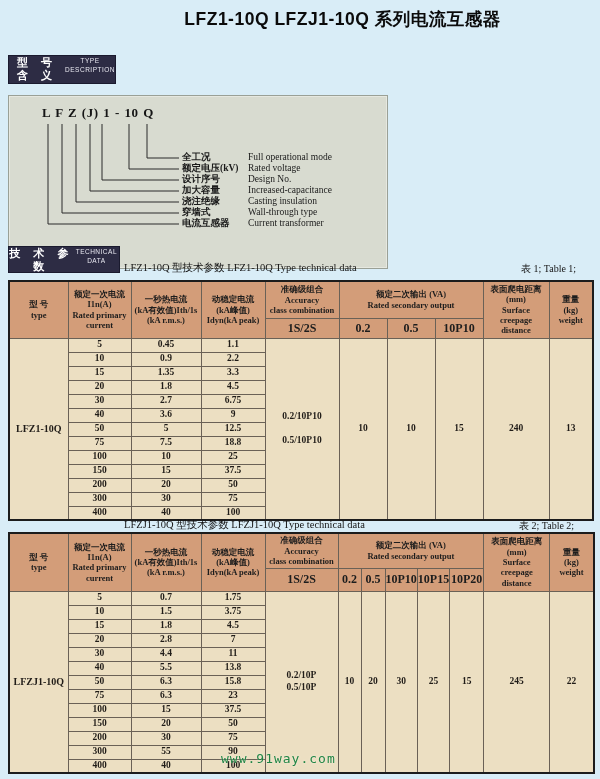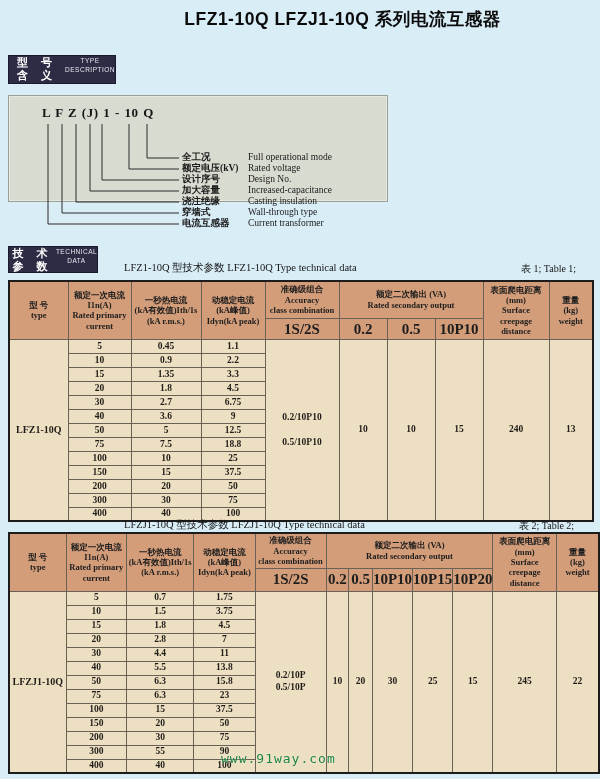--- a/index.html
+++ b/index.html
@@ -16,24 +16,24 @@
            font-size:11.5px; font-weight:bold; color:#111; }
 
   
   .badge { position:absolute; background:#2d2c44; color:#fff; text-align:center;
            display:flex; flex-direction:row; justify-content:center;
            font-family:"Liberation Sans","DejaVu Sans",sans-serif;
            border:1px solid #1a1a2e; }
   .badge-cn { font-size:11px; font-weight:bold; letter-spacing:5px; line-height:13px; }
   .badge-en { font-size:6.5px; letter-spacing:0.5px; line-height:9px; color:#e8e8f0; }
   .badge1 { left:8px; top:55px; width:108px; height:29px; }
-  .badge2 { left:8px; top:246px; width:90px; height:27px; }
-
-  
-  .diagram { position:absolute; left:8px; top:95px; width:380px; height:107px;
+  .badge2 { left:8px; top:246px; width:112px; height:27px; }
+
+  
+  .diagram { position:absolute; left:8px; top:95px; width:380px; height:174px;
              background:#d8dbd0; border:1px solid #9aa096; box-shadow:inset 0 0 0 1px #e6e8e0; }
   .diagram svg { position:absolute; left:0; top:0; }
   .model-code { position:absolute; left:33px; top:9px; font-size:13px; font-weight:bold;
                 color:#151515; letter-spacing:0.5px; word-spacing:1px; }
   .legend { position:absolute; left:173px; top:56px; }
   .legend-row { display:flex; height:11px; line-height:11px; font-size:9.5px; color:#1a1a1a; }
   .legend-cn { width:66px; font-weight:600; white-space:nowrap; }
   .legend-en { white-space:nowrap; }
 
   
@@ -46,21 +46,21 @@
 
   
   table { position:absolute; left:8px; border-collapse:collapse; table-layout:fixed;
           background:#ecdfc2; border:2px solid #1c1c1c; }
   .t1 { top:280px; }
   .t2 { top:532px; }
   th, td { border:1px solid #6a6156; text-align:center; vertical-align:middle;
            overflow:hidden; }
   th { background:#d39d79; font-size:8.5px; font-weight:600; color:#1d1d1d;
        white-space:pre-line; line-height:1.22; padding:1px 0; }
-  th.sub { font-size:15px; font-weight:bold; }
+  th.sub { font-size:12px; font-weight:bold; }
   .t1 tr.h1 th { height:37px; } .t1 tr.h2 th { height:20px; }
   .t2 tr.h1 th { height:35px; } .t2 tr.h2 th { height:23px; }
   td { height:14px; font-size:9.5px; font-weight:600; color:#201c18; line-height:1; }
   td.type-cell { font-size:10px; }
   td.acc-cell > div { margin:15px 12px; }
   .t2 td.acc-cell > div { margin:2px 0; }
 
   
   .watermark { position:absolute; left:221px; top:751px; z-index:5;
                font-family:"DejaVu Sans Mono","Liberation Mono",monospace;

